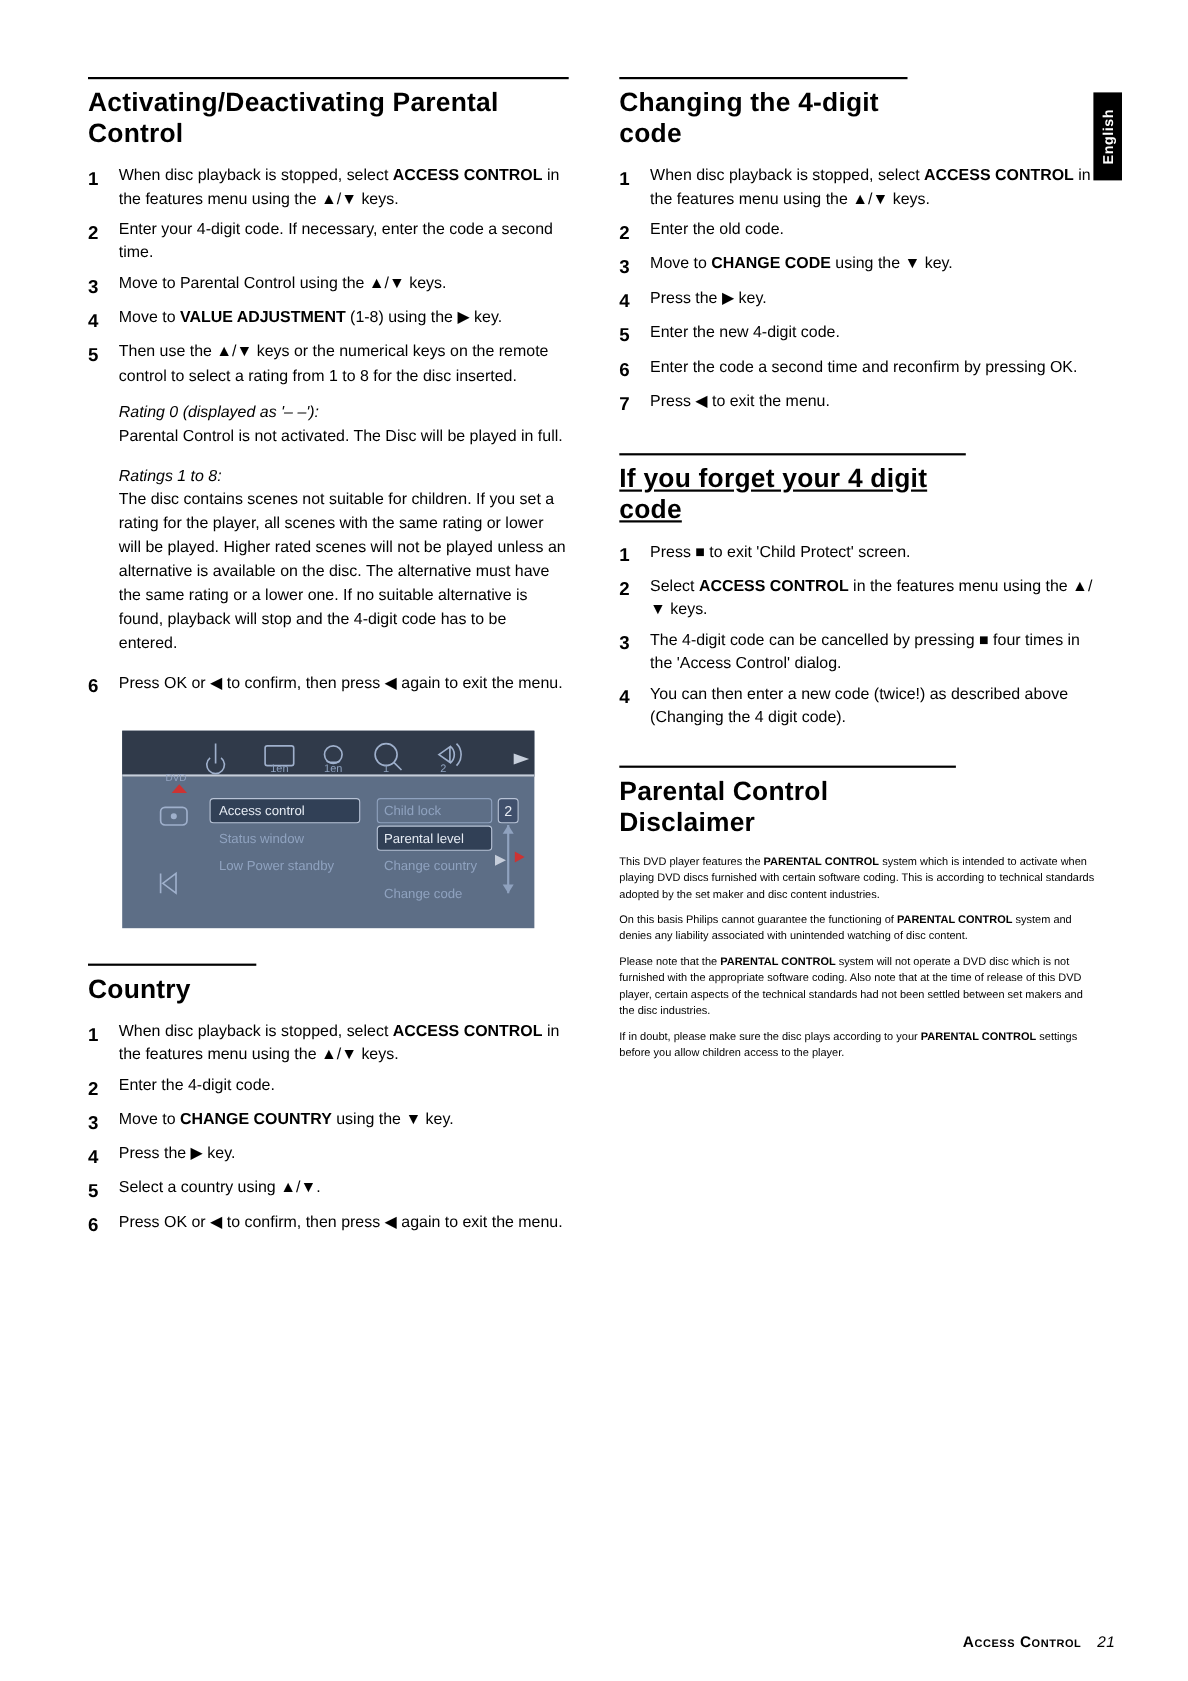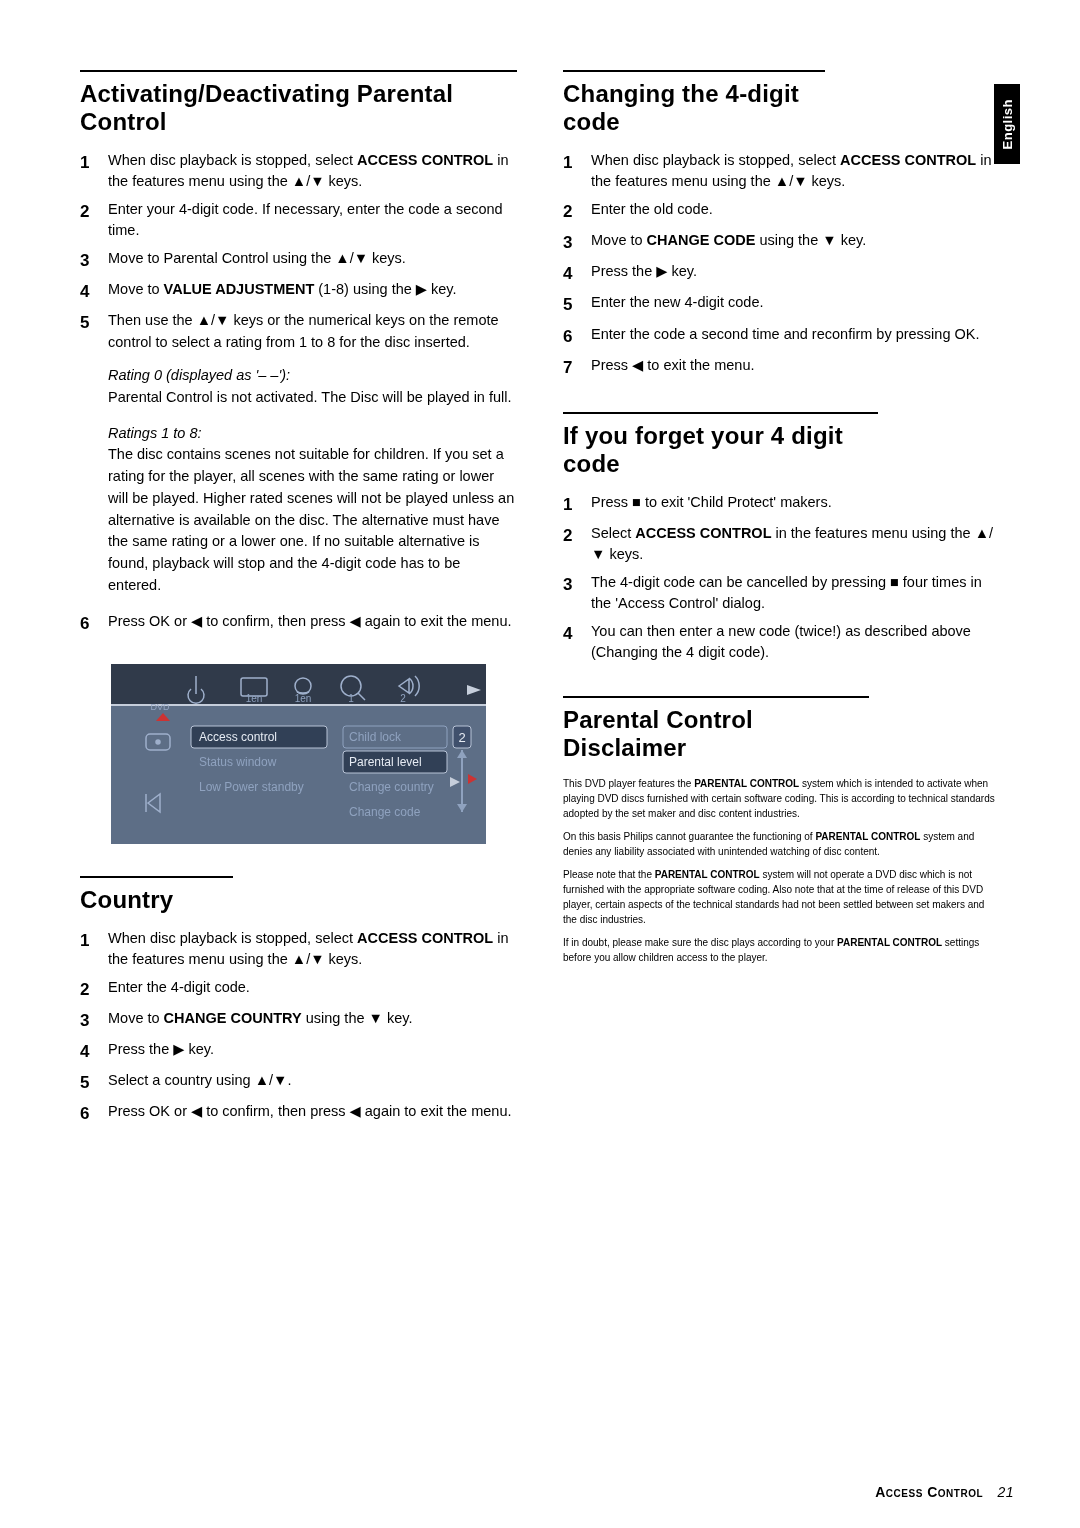--- a/index.html
+++ b/index.html
@@ -194,25 +194,25 @@
               <span class="body">Enter the code a second time and reconfirm by pressing OK.</span>
             </li>
           <li>
               <span class="num">7</span>
               <span class="body">Press ◀ to exit the menu.</span>
             </li>
         </ol>
       </div>
 
       <div class="section">
-        <div class="heading" style="width:72%;">If you forget your 4 digit code</div>
-        <ol class="steps">
-          <li>
-              <span class="num">1</span>
-              <span class="body">Press ■ to exit 'Child Protect' makers.</span>
+        <div class="heading" style="width:72%;text-decoration:underline;">If you forget your 4 digit code</div>
+        <ol class="steps">
+          <li>
+              <span class="num">1</span>
+              <span class="body">Press ■ to exit 'Child Protect' screen.</span>
             </li>
           <li>
               <span class="num">2</span>
               <span class="body">Select <b>ACCESS CONTROL</b> in the features menu using the ▲/▼ keys.</span>
             </li>
           <li>
               <span class="num">3</span>
               <span class="body">The 4-digit code can be cancelled by pressing ■ four times in the 'Access Control' dialog.</span>
             </li>
           <li>

